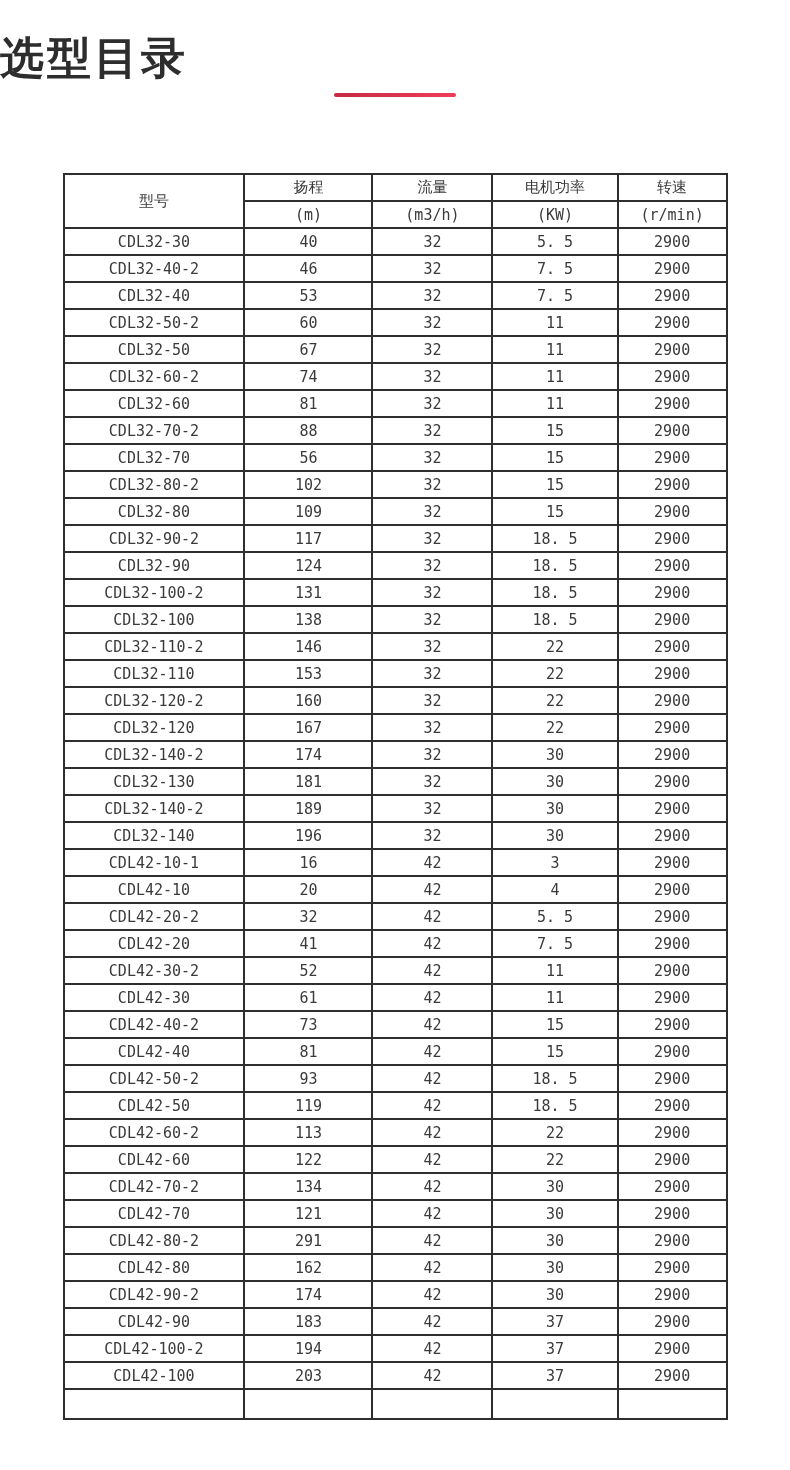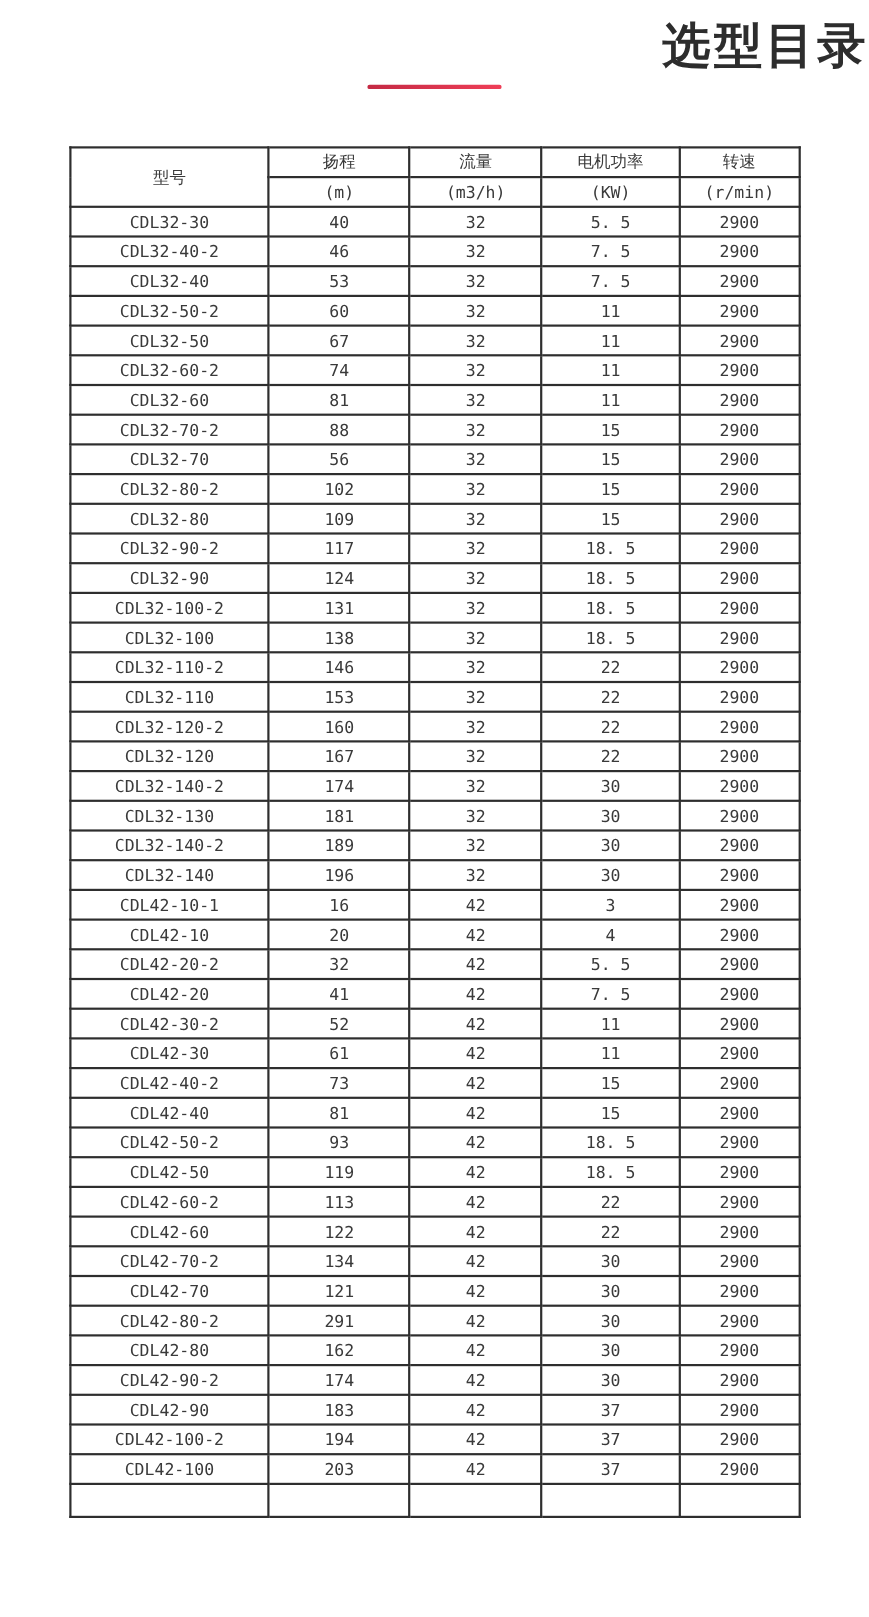--- a/index.html
+++ b/index.html
@@ -8,39 +8,39 @@
     padding: 0;
     background: #ffffff;
   }
   body {
     width: 790px;
     height: 1470px;
     overflow: hidden;
     font-family: "DejaVu Sans", "Liberation Sans", sans-serif;
   }
   .page-title {
-    margin: 16px 0 0 0;
-    text-align: right;
+    margin: 32px 0 0 0;
+    text-align: left;
     font-size: 44px;
     line-height: 52px;
     font-weight: bold;
     color: #2d2d2d;
     letter-spacing: 3px;
     font-family: "DejaVu Sans", "Liberation Sans", sans-serif;
   }
   .title-underline {
     width: 122px;
     height: 4px;
     margin: 9px auto 0 auto;
     background: linear-gradient(90deg, #c42a44, #ef3e57);
     border-radius: 2px;
   }
   table.selection-table {
     width: 665px;
-    margin: 52px auto 0 auto;
+    margin: 76px auto 0 auto;
     border-collapse: collapse;
     table-layout: fixed;
     font-family: "DejaVu Sans Mono", "Liberation Mono", monospace;
     font-size: 15px;
     color: #3a3a3a;
   }
   table.selection-table th,
   table.selection-table td {
     border: 2px solid #2e2e2e;
     text-align: center;

